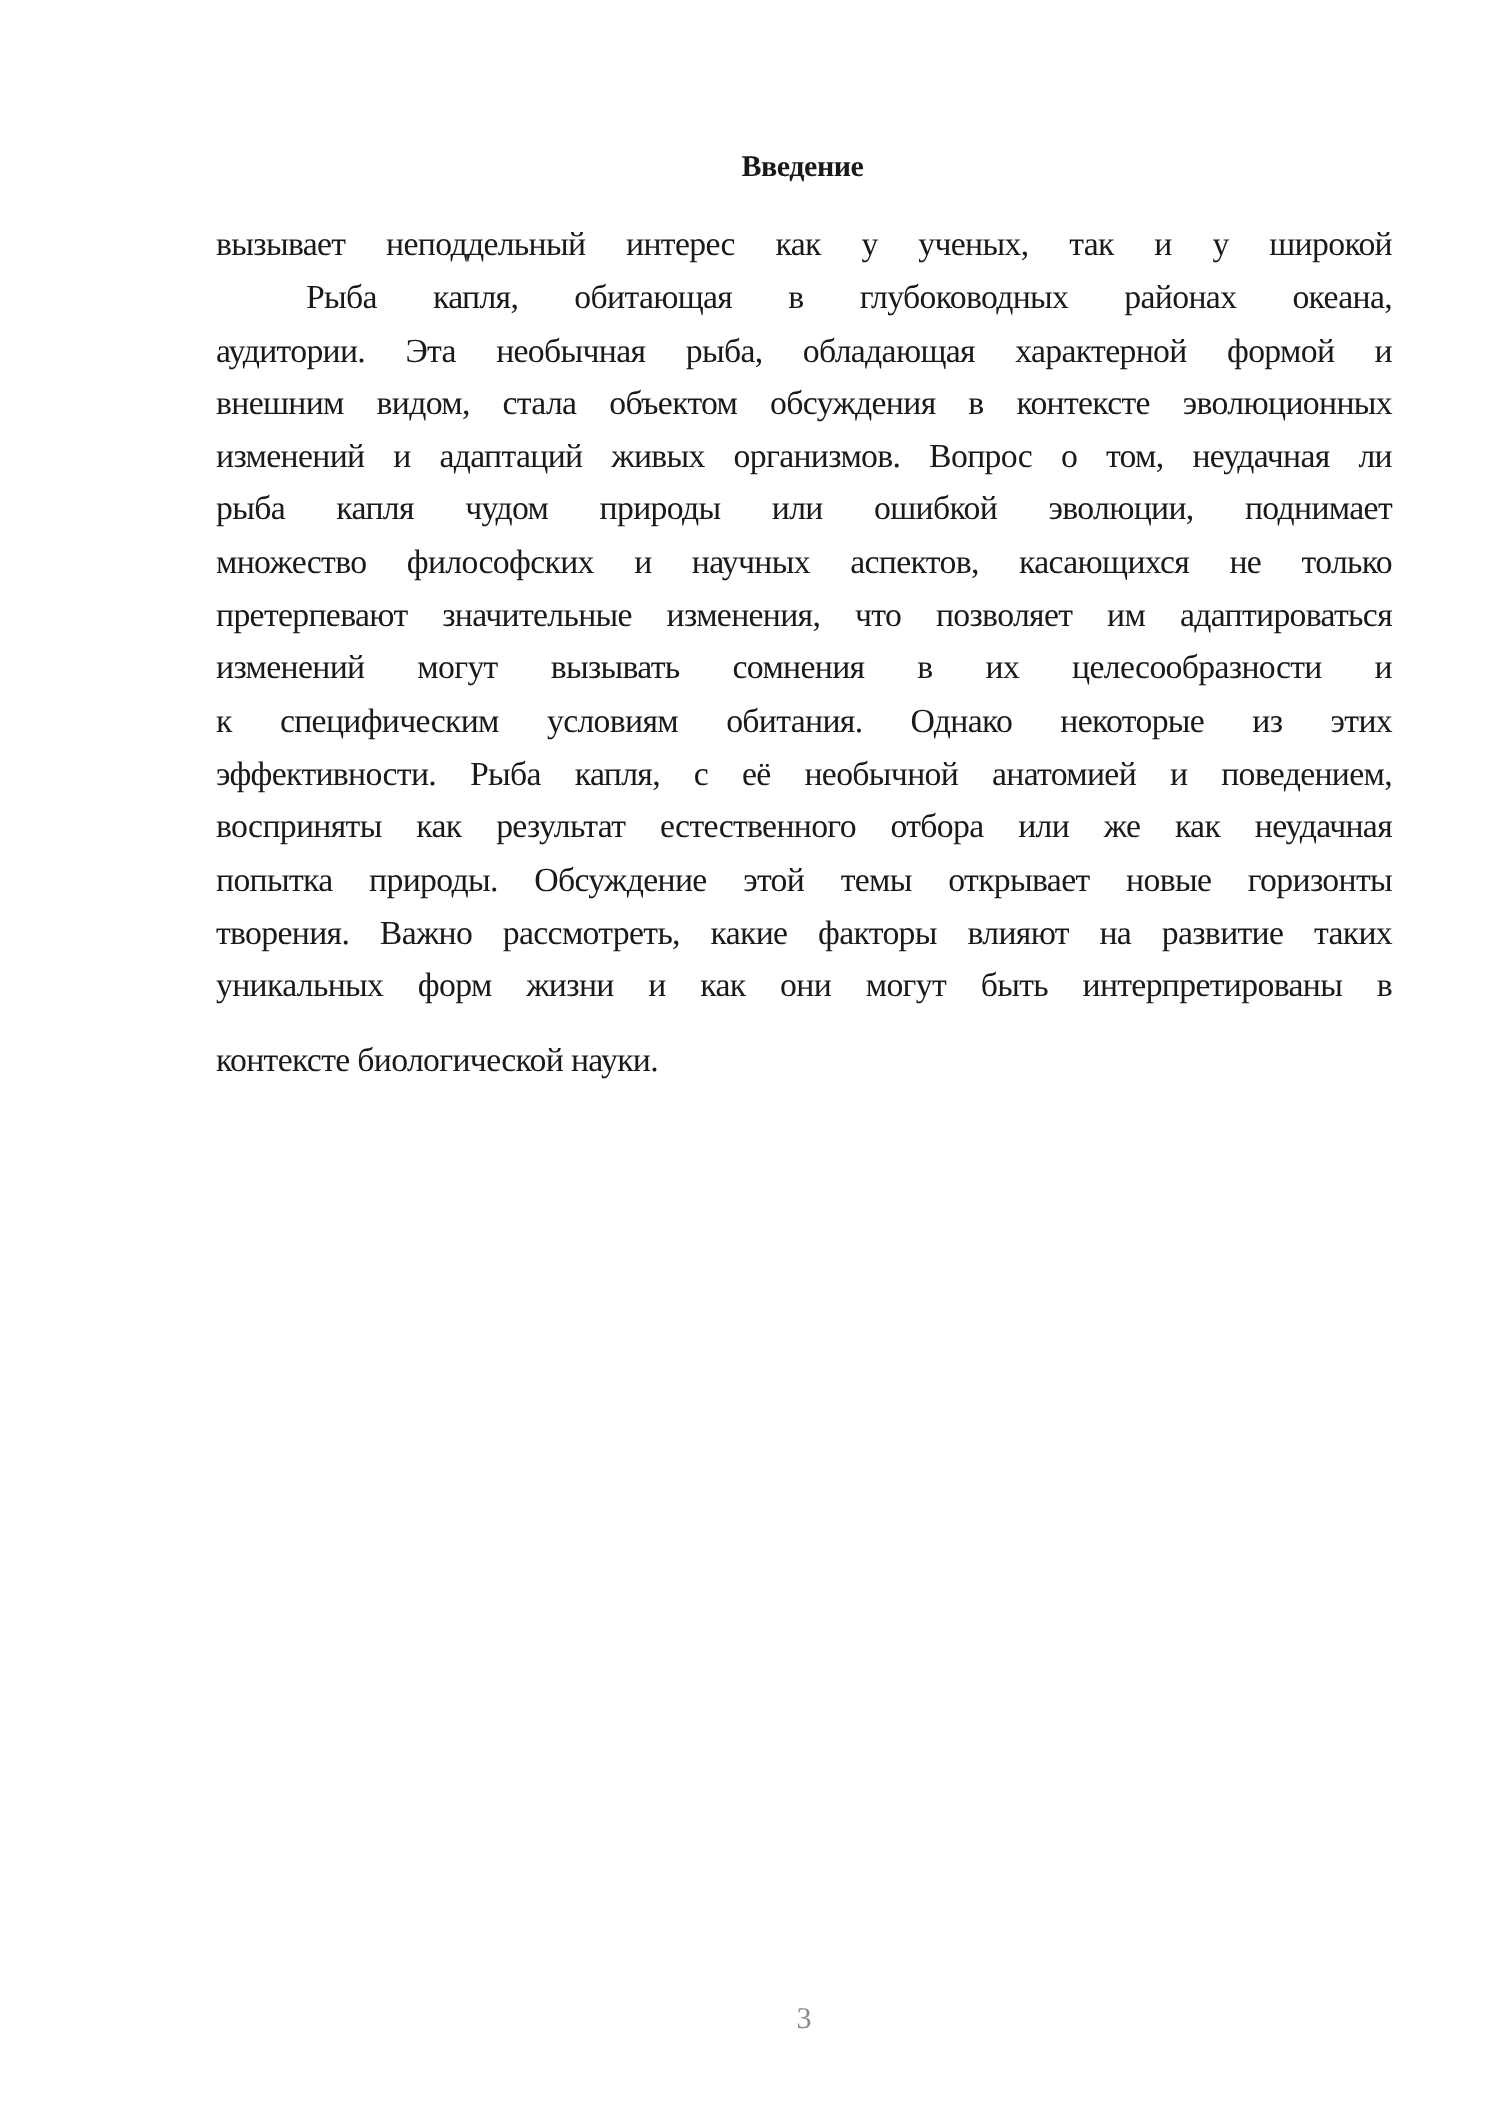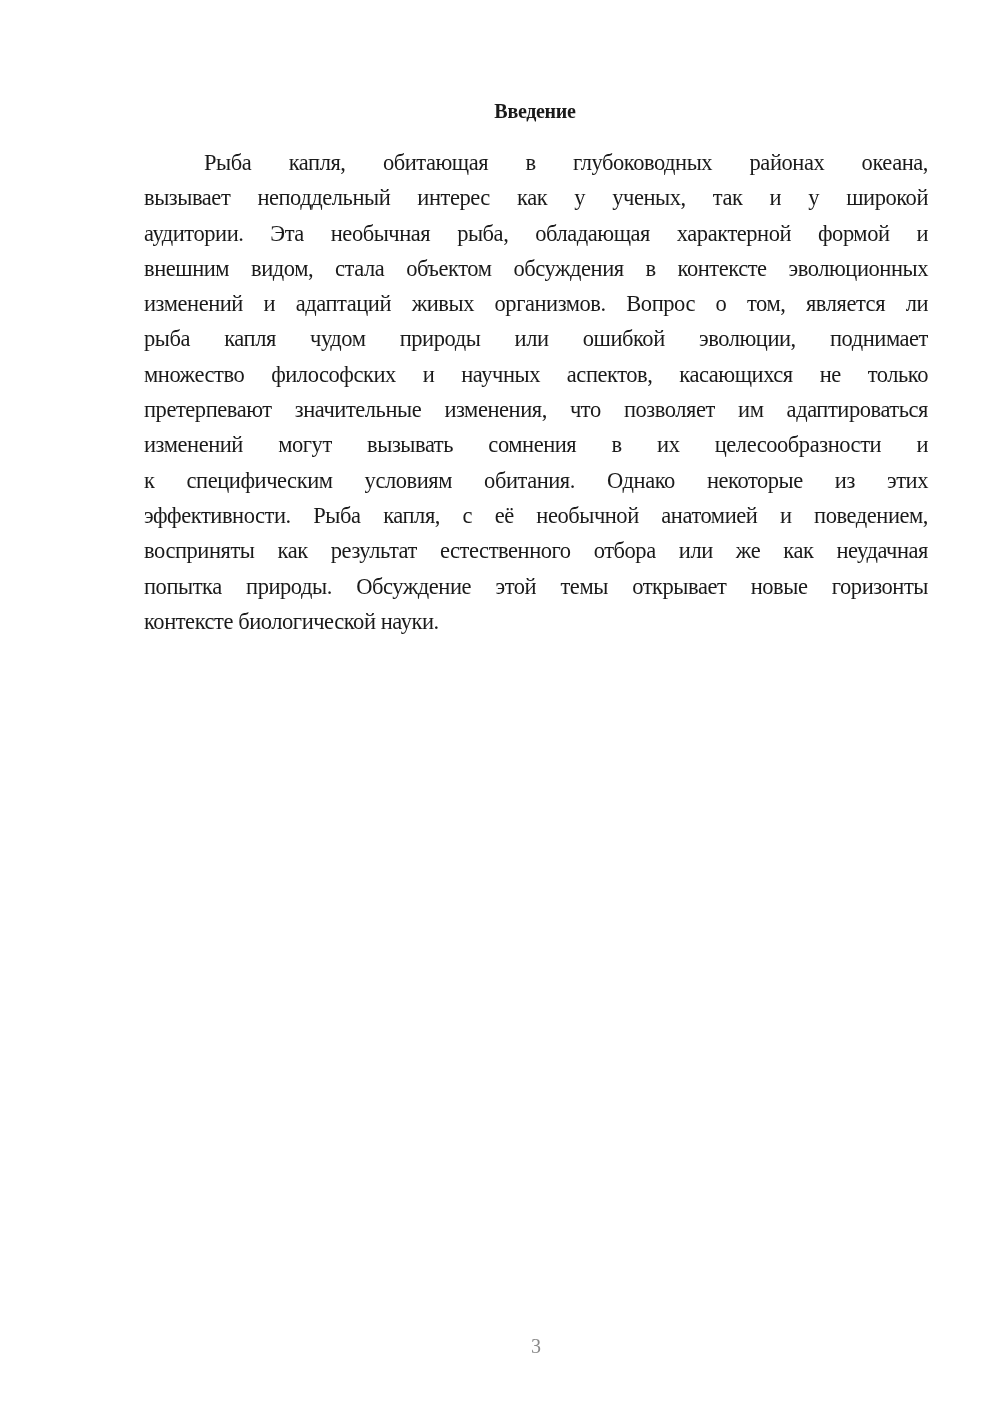--- a/index.html
+++ b/index.html
@@ -49,49 +49,52 @@
       text-align: justify;
       text-align-last: justify;
       white-space: nowrap;
       overflow: visible;
     }
     .line.first {
       text-indent: 60px;
     }
     .line.last {
       text-align-last: left;
+      margin-top: 15px;
     }
     .page-number {
       position: absolute;
       top: 1333px;
       left: 0;
       width: 1072px;
       text-align: center;
       font-size: 20px;
       line-height: 26px;
       color: #8a8a8a;
     }
   </style>
 </head>
 <body>
 
 <div class="page">
   <div class="heading">Введение</div>
 
   <div class="body-text">
+    <span class="line">вызывает неподдельный интерес как у ученых, так и у широкой</span>
     <span class="line first">Рыба капля, обитающая в глубоководных районах океана,</span>
-    <span class="line">вызывает неподдельный интерес как у ученых, так и у широкой</span>
     <span class="line">аудитории. Эта необычная рыба, обладающая характерной формой и</span>
     <span class="line">внешним видом, стала объектом обсуждения в контексте эволюционных</span>
-    <span class="line">изменений и адаптаций живых организмов. Вопрос о том, является ли</span>
+    <span class="line">изменений и адаптаций живых организмов. Вопрос о том, неудачная ли</span>
     <span class="line">рыба капля чудом природы или ошибкой эволюции, поднимает</span>
     <span class="line">множество философских и научных аспектов, касающихся не только</span>
     <span class="line">претерпевают значительные изменения, что позволяет им адаптироваться</span>
     <span class="line">изменений могут вызывать сомнения в их целесообразности и</span>
     <span class="line">к специфическим условиям обитания. Однако некоторые из этих</span>
     <span class="line">эффективности. Рыба капля, с её необычной анатомией и поведением,</span>
     <span class="line">восприняты как результат естественного отбора или же как неудачная</span>
     <span class="line">попытка природы. Обсуждение этой темы открывает новые горизонты</span>
+    <span class="line">творения. Важно рассмотреть, какие факторы влияют на развитие таких</span>
+    <span class="line">уникальных форм жизни и как они могут быть интерпретированы в</span>
     <span class="line last">контексте биологической науки.</span>
   </div>
 
   <div class="page-number">3</div>
 </div>
 
 </body></html>

